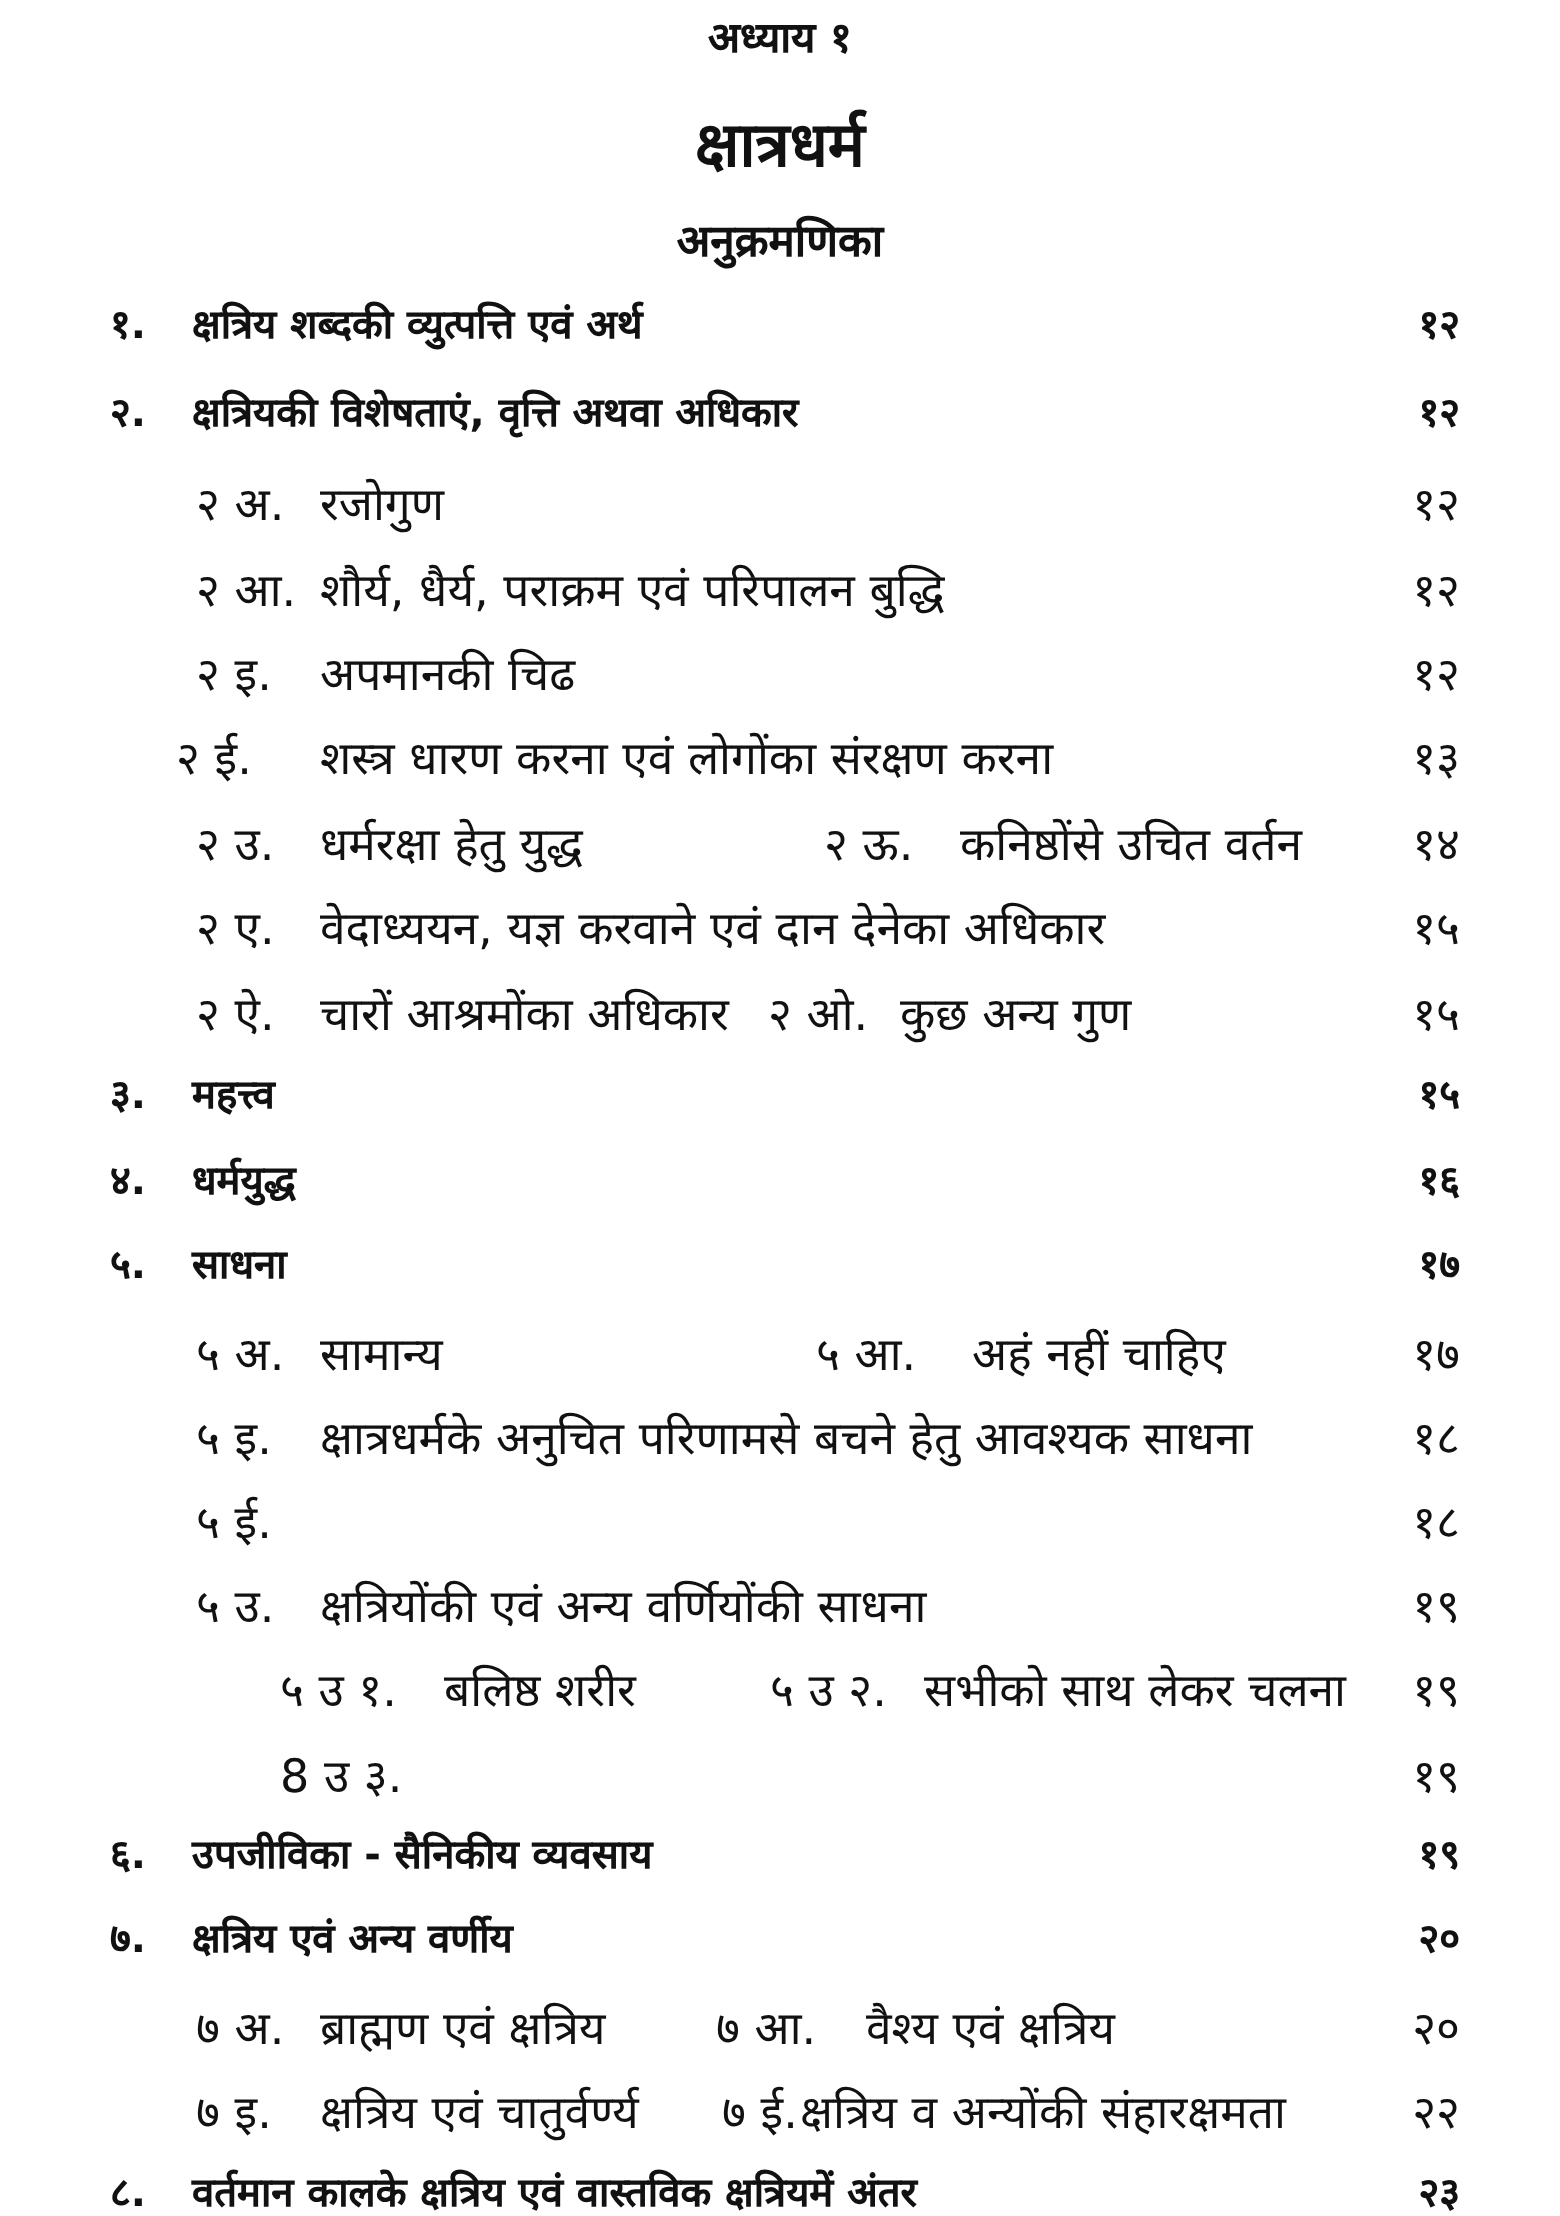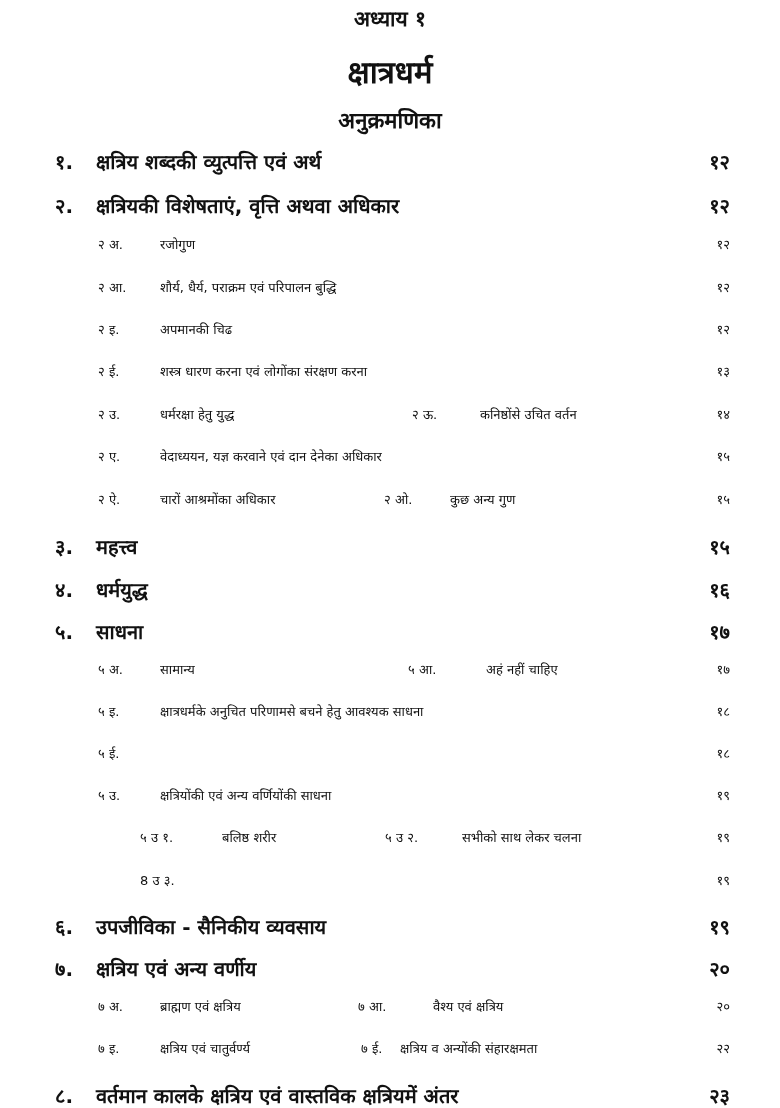--- a/index.html
+++ b/index.html
@@ -7,21 +7,21 @@
     width: 780px; height: 1108px; position: relative; overflow: hidden;
     font-family: "DejaVu Sans", "Liberation Sans", sans-serif;
     color: #111111;
   }
   .center { position: absolute; left: 0; width: 780px; text-align: center; }
   .chapter { top: 4px; font-size: 21px; font-weight: bold; }
   .title { top: 50px; font-size: 31px; font-weight: bold; }
   .subtitle { top: 104px; font-size: 22px; font-weight: bold; }
   .row {
     position: absolute; left: 0; width: 780px; height: 38px;
-    font-size: 13px; white-space: nowrap;
+    font-size: 23px; white-space: nowrap;
   }
   .row.bold { font-weight: bold; font-size: 20px; }
   .row span { position: absolute; top: 0; }
   .page { right: 50px; text-align: right; }
 </style>
 </head>
 <body>
 
 <div class="center chapter">अध्याय १</div>
 <div class="center title">क्षात्रधर्म</div>
@@ -53,21 +53,21 @@
     <span class="page">१२</span>
   </div>
 
   <div class="row" style="top:320px">
     <span style="left:98px">२ इ.</span>
     <span style="left:160px">अपमानकी चिढ</span>
     <span class="page">१२</span>
   </div>
 
   <div class="row" style="top:362px">
-    <span style="left:98px">२ ई.</span>
+    <span style="left:88px">२ ई.</span>
     <span style="left:160px">शस्त्र धारण करना एवं लोगोंका संरक्षण करना</span>
     <span class="page">१३</span>
   </div>
 
   <div class="row" style="top:405px">
     <span style="left:98px">२ उ.</span>
     <span style="left:160px">धर्मरक्षा हेतु युद्ध</span>
     <span style="left:412px">२ ऊ.</span>
     <span style="left:480px">कनिष्ठोंसे उचित वर्तन</span>
     <span class="page">१४</span>

